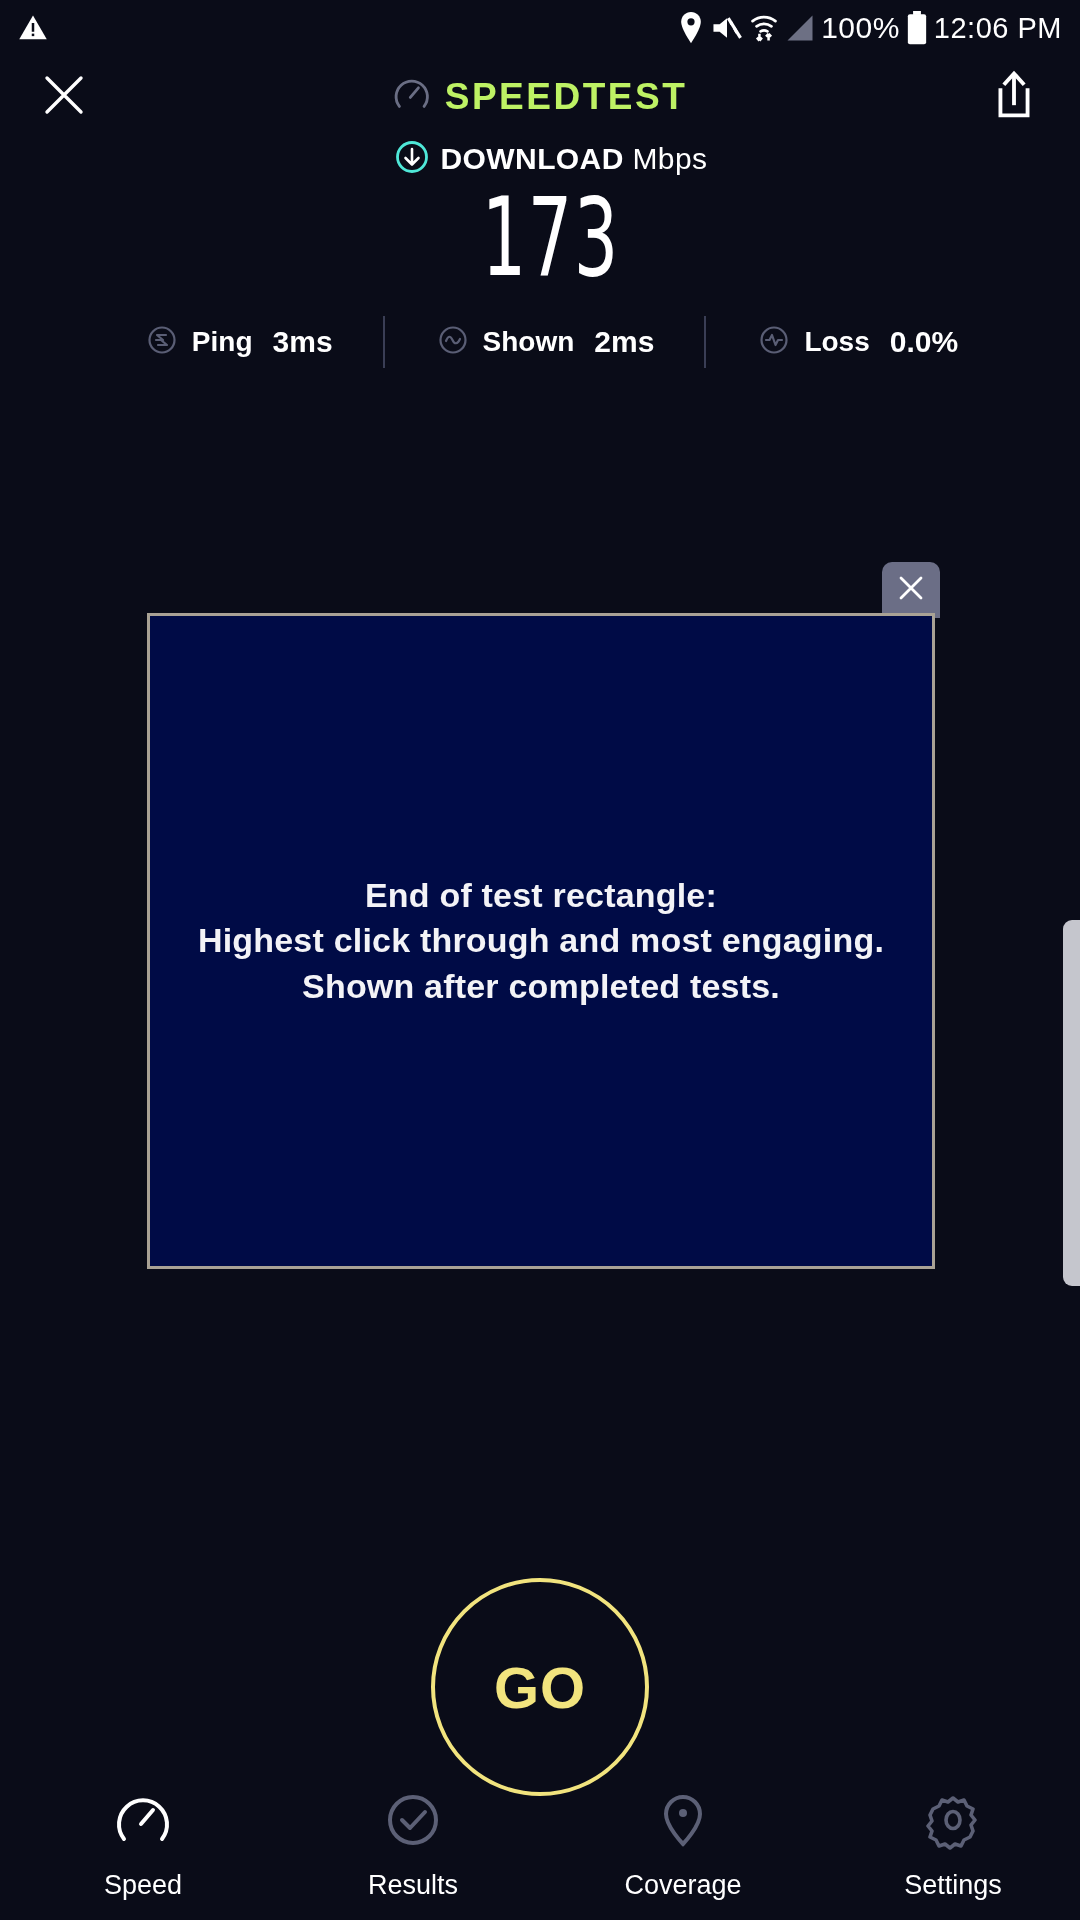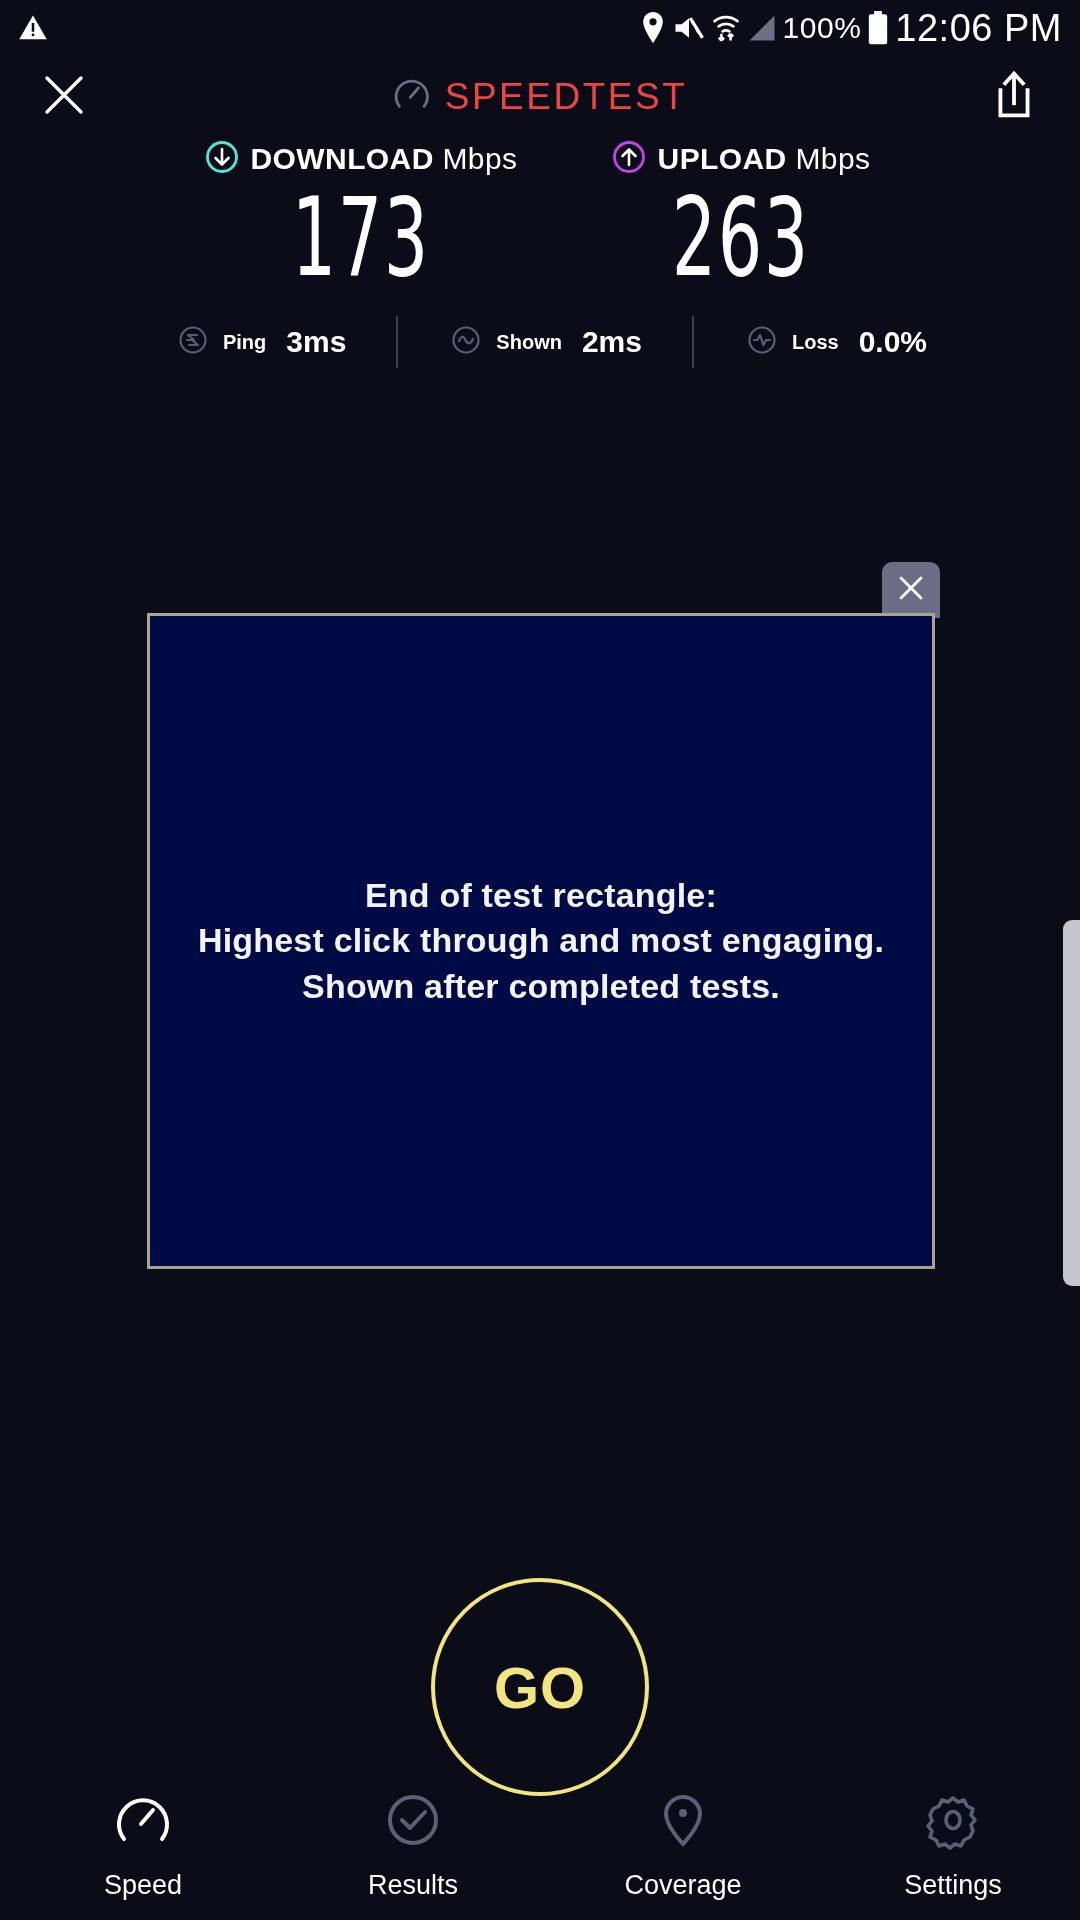--- a/index.html
+++ b/index.html
@@ -16,37 +16,37 @@
     position:absolute; top:0; left:0; width:1080px; height:56px;
     display:flex; align-items:center; padding:0 18px;
     color:#ffffff;
   }
   .sb-left { display:flex; align-items:center; }
   .sb-right { margin-left:auto; display:flex; align-items:center; gap:6px; }
   .sb-icon { display:flex; align-items:center; justify-content:center; }
   .sb-battery-pct {
     font-size:30px; letter-spacing:0.5px; font-weight:400; color:#fff;
   }
-  .sb-clock { font-size:38px; color:#fff; letter-spacing:0.5px; }
+  .sb-clock { font-size:29px; color:#fff; letter-spacing:0.5px; }
 
   
   .header {
     position:absolute; top:56px; left:0; width:1080px; height:82px;
     display:flex; align-items:center;
   }
   .hdr-close {
     position:absolute; left:36px; top:50%; transform:translateY(-50%);
     width:56px; height:56px; display:flex; align-items:center; justify-content:center;
   }
   .hdr-title-wrap {
     position:absolute; left:50%; top:50%; transform:translate(-50%,-50%);
     display:flex; align-items:center; gap:14px;
   }
   .hdr-title {
-    font-size:37px; letter-spacing:2.5px; color:#ef4444; font-weight:400;
+    font-size:37px; letter-spacing:2.5px; color:#bef264; font-weight:700;
   }
   .hdr-share {
     position:absolute; right:38px; top:50%; transform:translateY(-50%);
     width:56px; height:60px; display:flex; align-items:center; justify-content:center;
   }
 
   
   .results { position:absolute; top:140px; left:11px; width:1080px; }
   .dl-ul-row {
     display:flex; justify-content:center; align-items:flex-start;
@@ -63,21 +63,21 @@
     font-family:"Liberation Sans Narrow","DejaVu Sans Condensed","Liberation Sans", sans-serif;
     transform:scaleX(0.72); letter-spacing:2px;
   }
 
   
   .pjl-row {
     margin-top:24px; display:flex; align-items:center; justify-content:center;
     gap:0;
   }
   .pjl-item { display:flex; align-items:center; gap:12px; }
-  .pjl-name { font-size:20px; color:#ffffff; font-weight:600;text-align:right; }
+  .pjl-name { font-size:28px; color:#ffffff; font-weight:600;text-align:right; }
   .pjl-val { font-size:30px; color:#ffffff; font-weight:700; margin-left:8px; }
   .pjl-div { width:2px; height:52px; background:#3a3e55; margin:0 50px; }
 
   
   .ad-close {
     position:absolute; left:882px; top:562px; width:58px; height:56px;
     background:#6b6e86; border-radius:10px 10px 0 0;
     display:flex; align-items:center; justify-content:center;
   }
   .ad-rect {
@@ -213,34 +213,20 @@
               <path d="M17 9 V24 M10.5 18 L17 24.5 L23.5 18" stroke="#ffffff" stroke-width="2.6" fill="none" stroke-linecap="round" stroke-linejoin="round"></path>
             </svg>
           </span>
           <span class="metric-label">
             <span>DOWNLOAD</span>&nbsp;<span class="unit">Mbps</span>
           </span>
         </div>
         <div class="metric-value">173</div>
       </div>
 
-      <div class="metric-col">
-        <div class="metric-head">
-          <span>
-            <svg width="34" height="34" viewBox="0 0 34 34">
-              <circle cx="17" cy="17" r="14.5" stroke="#c044e8" stroke-width="2.8" fill="none"></circle>
-              <path d="M17 25 V10 M10.5 16 L17 9.5 L23.5 16" stroke="#ffffff" stroke-width="2.6" fill="none" stroke-linecap="round" stroke-linejoin="round"></path>
-            </svg>
-          </span>
-          <span class="metric-label">
-            <span>UPLOAD</span>&nbsp;<span class="unit">Mbps</span>
-          </span>
-        </div>
-        <div class="metric-value">263</div>
-      </div>
     </div>
 
     <div class="pjl-row">
 
       <div class="pjl-item">
         <span>
           <svg width="36" height="36" viewBox="0 0 36 36">
             <circle cx="18" cy="18" r="12.5" stroke="#5a5e75" stroke-width="2.2" fill="none"></circle>
             <path d="M22 13 H13 L19 18 H12" stroke="#5a5e75" stroke-width="2.2" fill="none" stroke-linecap="round" stroke-linejoin="round"></path>
             <path d="M14 23 H23 L17 18" stroke="#5a5e75" stroke-width="2.2" fill="none" stroke-linecap="round" stroke-linejoin="round"></path>

